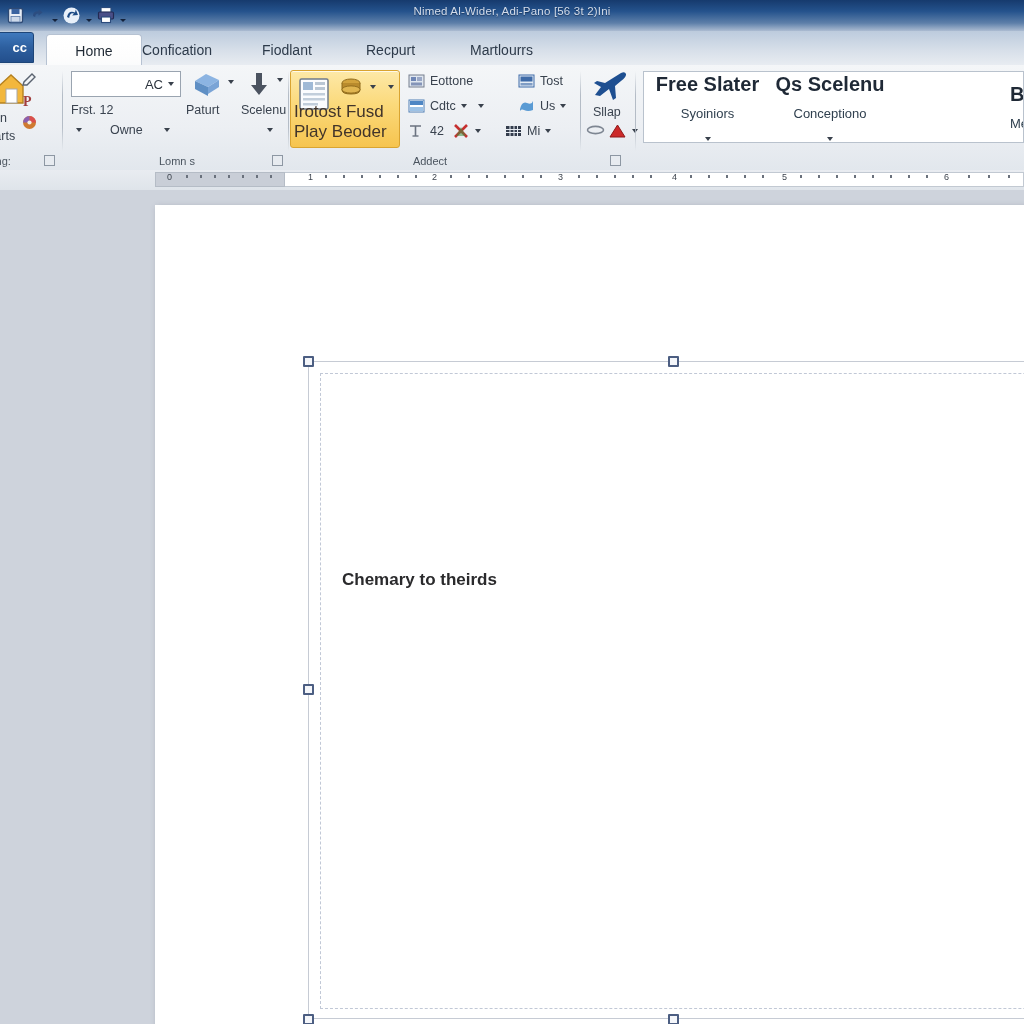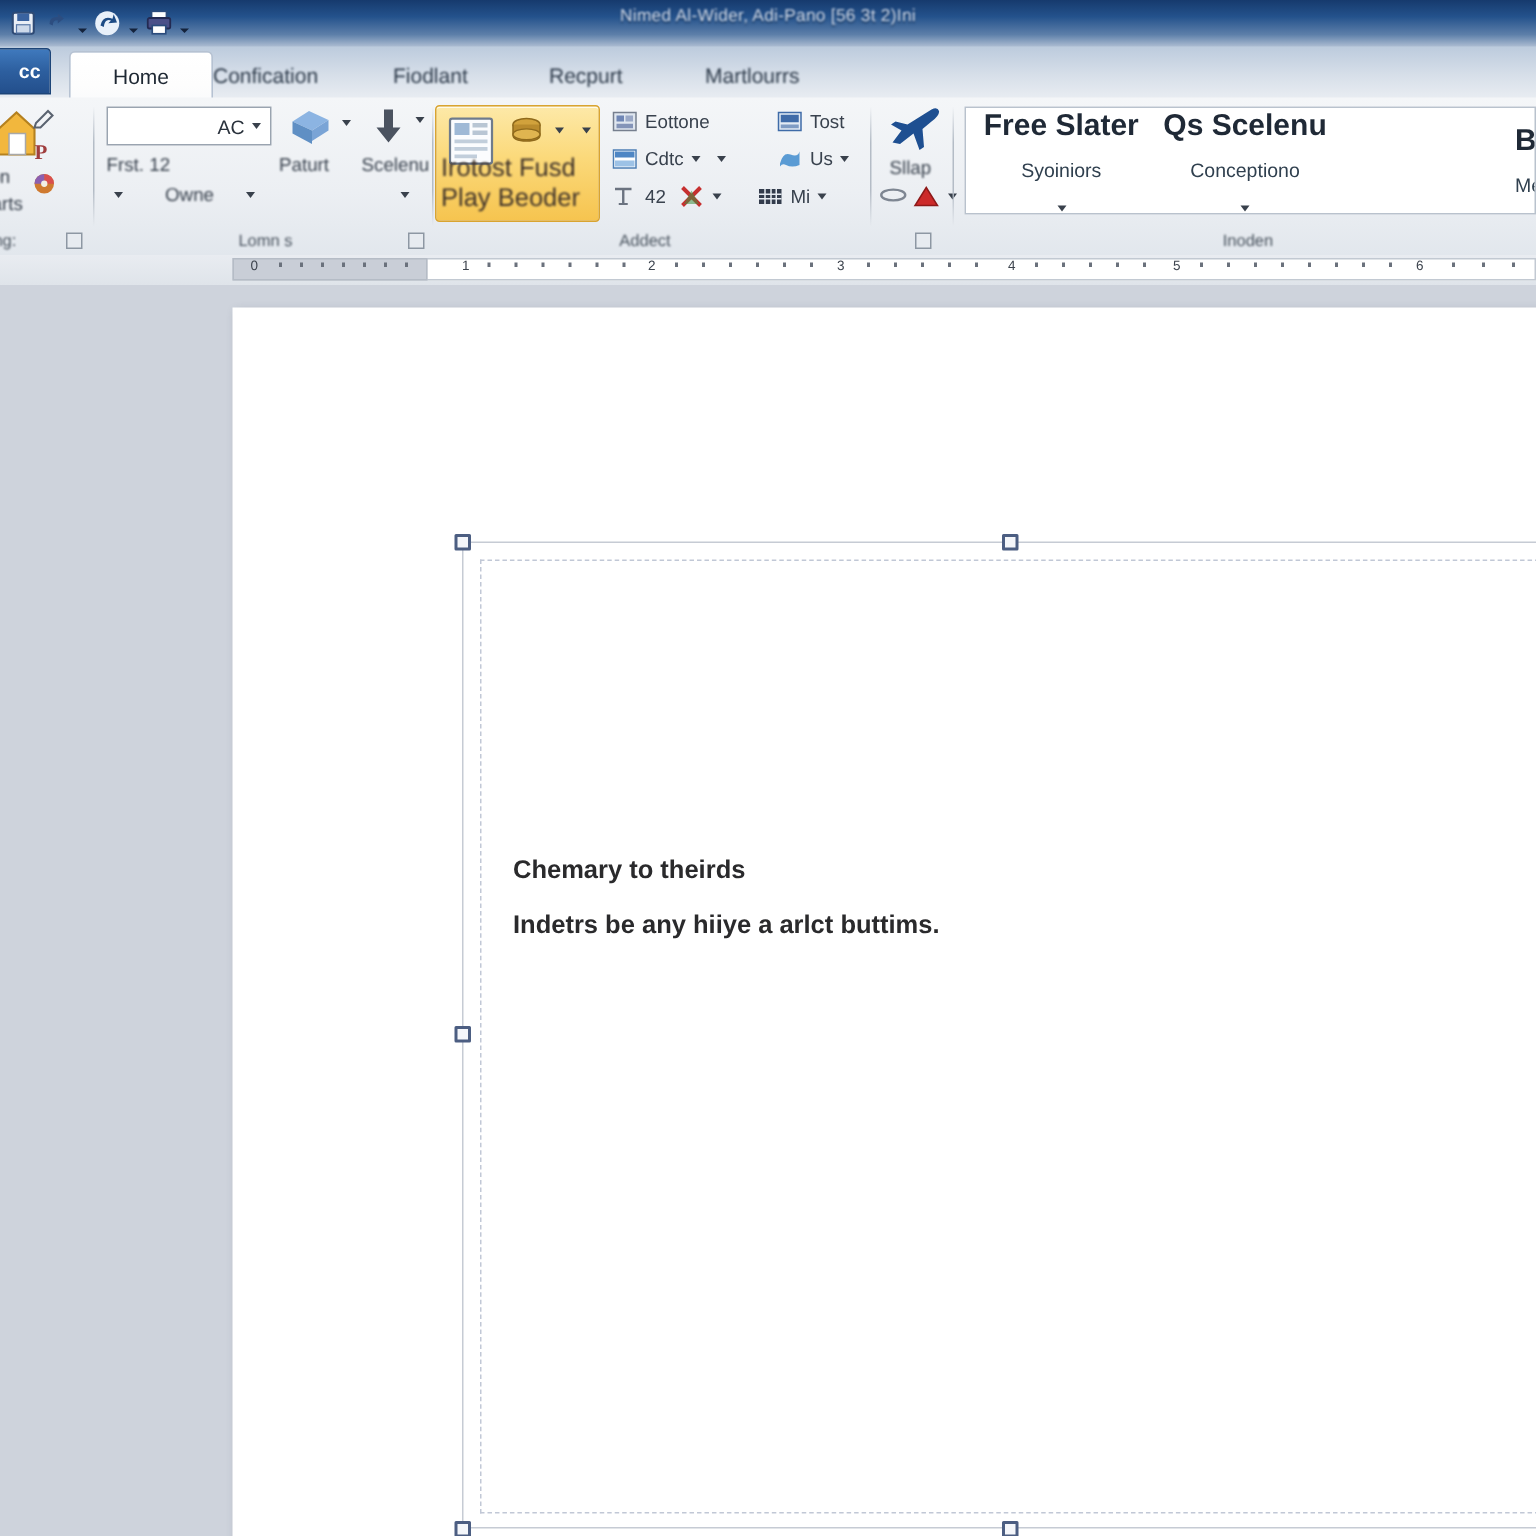--- a/index.html
+++ b/index.html
@@ -567,21 +567,20 @@
             <span class="mini-caret"></span>
           </div>
         </div>
         <div class="gal-item" style="left:366px; width:40px; align-items:flex-start;">
           <div class="gal-title">By</div>
           <div class="gal-sub">
             <span>Me</span>
           </div>
         </div>
       </div>
-      <div class="grp-label" style="left:0; width:384px;">Inoden</div>
     </div>
   </div>
 
   <div class="ruler">
     <div class="ruler-track"></div>
     <div class="ruler-track dim"></div>
 
     <div class="rnum" style="left:167px;">0</div>
     <div class="rtick" style="left:186px;"></div>
       <div class="rtick" style="left:200px;"></div>
@@ -631,21 +630,20 @@
     <div class="rtick" style="left:1008px;"></div>
   </div>
 
   <div class="workspace">
     <div class="page">
 
       <div class="sel-frame" style="left:153px; top:156px; width:880px; height:658px;"></div>
       <div class="sel-inner" style="left:165px; top:168px; width:856px; height:636px;"></div>
 
       <div class="doc-text" style="left:187px; top:366px;">Chemary to theirds</div>
-      <div class="doc-text" style="left:187px; top:403px;">Indetrs be any hiiye a arlct buttims.</div>
 
       <div class="handle" style="left:148px; top:151px;"></div>
       <div class="handle" style="left:513px; top:151px;"></div>
 
       <div class="handle" style="left:148px; top:479px;"></div>
 
       <div class="handle" style="left:148px; top:809px;"></div>
       <div class="handle" style="left:513px; top:809px;"></div>
 
     </div>

